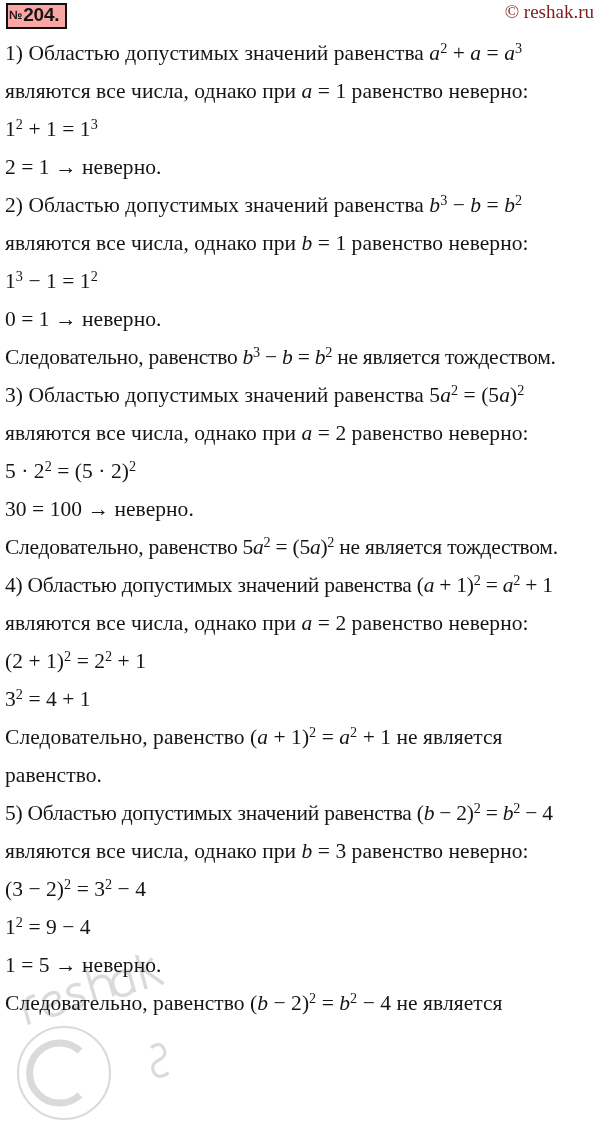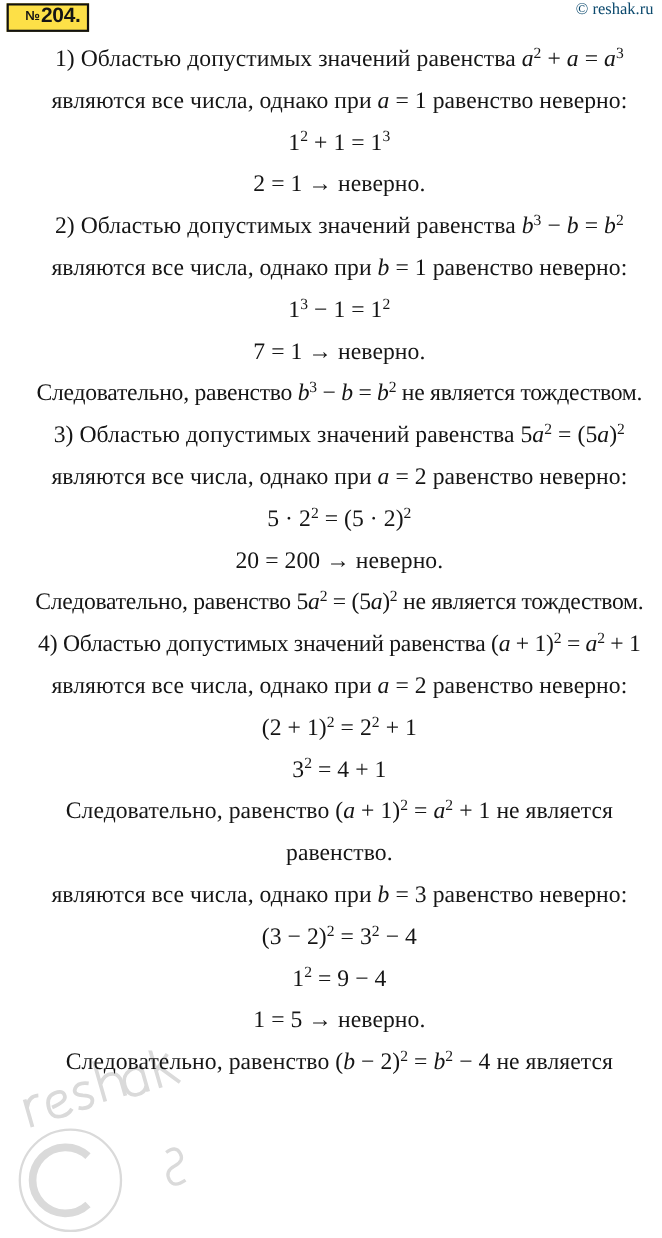--- a/index.html
+++ b/index.html
@@ -36,61 +36,60 @@
     left: 0; top: 0;
     width: 602px;
     height: 34px;
     z-index: 2;
   }
   #task-badge {
     position: absolute;
     left: 6px;
     top: 3px;
     border: 2px solid #111;
-    padding: 0px 6px 2px 15px;
+    padding: 0px 6px 2px 1px;
     line-height: 1.05;
     font-family: "Liberation Sans", "DejaVu Sans", sans-serif;
     font-weight: 700;
     font-size: 19px;
     letter-spacing: -0.2px;
-    background: #fde047;
+    background: #fca5a5;
     white-space: nowrap;
   }
   #task-badge .numero {
     font-size: 12px;
     vertical-align: 2px;
     margin-right: 1px;
   }
   #copyright {
     position: absolute;
     right: 8px;
     top: 1px;
     font-family: "Liberation Serif", "DejaVu Serif", serif;
-    font-size: 15px;
-    color: #0c4a6e;
+    font-size: 19px;
+    color: #7f1d1d;
     white-space: nowrap;
   }
 
   
   #lines {
     position: absolute;
     left: 0;
     top: 34px;
     width: 602px;
     z-index: 1;
   }
   .line {
     position: relative;
     height: 38px;
-    padding-left: 15px;
+    padding-left: 5px;
     font-size: 21.5px;
     line-height: 38px;
     white-space: nowrap;
     letter-spacing: 0.05px;
-    text-align: center;
   }
   .line.w { letter-spacing: -0.25px; }
 
   
   i.v {
     font-style: italic;
     font-family: "Liberation Serif", "DejaVu Serif", serif;
   }
   sup {
     font-size: 0.66em;
@@ -131,32 +130,33 @@
 </div>
 
 <div id="lines">
   <div class="line">1) Областью допустимых значений равенства <i class="v">a</i><sup>2</sup> + <i class="v">a</i> = <i class="v">a</i><sup>3</sup></div>
   <div class="line">являются все числа, однако при <i class="v">a</i> = 1 равенство неверно:</div>
   <div class="line">1<sup>2</sup> + 1 = 1<sup>3</sup></div>
   <div class="line">2 = 1 → неверно.</div>
   <div class="line">2) Областью допустимых значений равенства <i class="v">b</i><sup>3</sup> − <i class="v">b</i> = <i class="v">b</i><sup>2</sup></div>
   <div class="line">являются все числа, однако при <i class="v">b</i> = 1 равенство неверно:</div>
   <div class="line">1<sup>3</sup> − 1 = 1<sup>2</sup></div>
-  <div class="line">7 = 1 → неверно.</div>
+  <div class="line">0 = 1 → неверно.</div>
   <div class="line w">Следовательно, равенство <i class="v">b</i><sup>3</sup> − <i class="v">b</i> = <i class="v">b</i><sup>2</sup> не является тождеством.</div>
   <div class="line">3) Областью допустимых значений равенства 5<i class="v">a</i><sup>2</sup> = (5<i class="v">a</i>)<sup>2</sup></div>
   <div class="line">являются все числа, однако при <i class="v">a</i> = 2 равенство неверно:</div>
   <div class="line">5 · 2<sup>2</sup> = (5 · 2)<sup>2</sup></div>
-  <div class="line">20 = 200 → неверно.</div>
+  <div class="line">30 = 100 → неверно.</div>
   <div class="line w">Следовательно, равенство 5<i class="v">a</i><sup>2</sup> = (5<i class="v">a</i>)<sup>2</sup> не является тождеством.</div>
   <div class="line w">4) Областью допустимых значений равенства (<i class="v">a</i> + 1)<sup>2</sup> = <i class="v">a</i><sup>2</sup> + 1</div>
   <div class="line">являются все числа, однако при <i class="v">a</i> = 2 равенство неверно:</div>
   <div class="line">(2 + 1)<sup>2</sup> = 2<sup>2</sup> + 1</div>
   <div class="line">3<sup>2</sup> = 4 + 1</div>
   <div class="line">Следовательно, равенство (<i class="v">a</i> + 1)<sup>2</sup> = <i class="v">a</i><sup>2</sup> + 1 не является</div>
   <div class="line">равенство.</div>
+  <div class="line w">5) Областью допустимых значений равенства (<i class="v">b</i> − 2)<sup>2</sup> = <i class="v">b</i><sup>2</sup> − 4</div>
   <div class="line">являются все числа, однако при <i class="v">b</i> = 3 равенство неверно:</div>
   <div class="line">(3 − 2)<sup>2</sup> = 3<sup>2</sup> − 4</div>
   <div class="line">1<sup>2</sup> = 9 − 4</div>
   <div class="line">1 = 5 → неверно.</div>
   <div class="line">Следовательно, равенство (<i class="v">b</i> − 2)<sup>2</sup> = <i class="v">b</i><sup>2</sup> − 4 не является</div>
 
 </div>
 
 </body></html>

